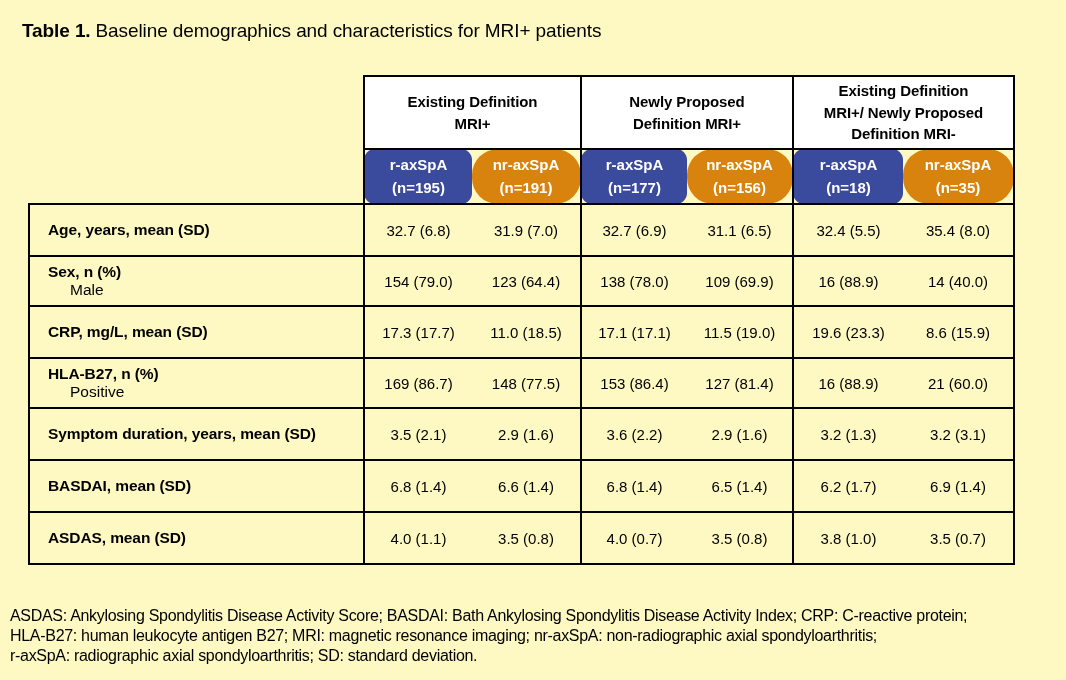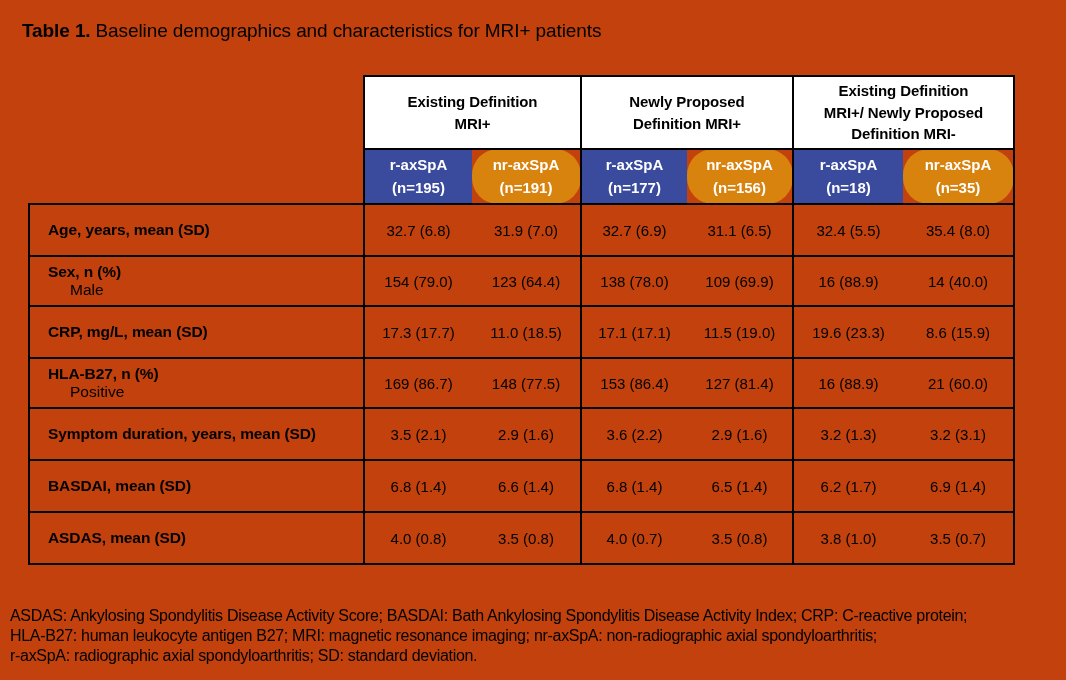--- a/index.html
+++ b/index.html
@@ -1,20 +1,20 @@
 <!DOCTYPE html>
 <html style="--blue-col: #3A4A9C; --orange-col: #D9830F;"><head>
 <meta charset="utf-8">
 <style>
   html, body { margin: 0; padding: 0; background: #ffffff; }
   .page {
     position: relative;
     width: 1066px;
     height: 680px;
-    background: #c2410c;
+    background: #fef9c3;
     font-family: "Liberation Sans", "DejaVu Sans", sans-serif;
     color: #000000;
     overflow: hidden;
   }
   .title {
     position: absolute;
     left: 22px;
     top: 20px;
     font-size: 19px;
     letter-spacing: -0.1px;
@@ -53,21 +53,21 @@
     color: #ffffff;
     font-weight: bold;
     font-size: 15px;
     line-height: 1.5;
     text-align: center;
     vertical-align: middle;
     white-space: pre-line;
     border-top: 2px solid #000;
     border-bottom: 2px solid #000;
   }
-  .blue   { background: var(--blue-col, #3A4A9C); }
+  .blue   { background: var(--blue-col, #3A4A9C); border-radius: 11px; }
   .orange { background: var(--orange-col, #D9830F); }
 
   
   .gstart { border-left: 2px solid #000; border-right: none; }
   .gend   { border-right: 2px solid #000; border-left: none; border-radius: 26px; }
 
   tbody tr { height: 52px; }
   tbody tr.two-line { height: 50px; }
 
   td.label-cell {
@@ -228,21 +228,21 @@
     <td class="value-cell gstart">6.8 (1.4)</td>
     <td class="value-cell gend">6.5 (1.4)</td>
     <td class="value-cell gstart">6.2 (1.7)</td>
     <td class="value-cell gend">6.9 (1.4)</td>
   </tr>
         <tr>
     <td class="label-cell">
       <div class="row-label">ASDAS, mean (SD)</div>
 
     </td>
-    <td class="value-cell gstart">4.0 (0.8)</td>
+    <td class="value-cell gstart">4.0 (1.1)</td>
     <td class="value-cell gend">3.5 (0.8)</td>
     <td class="value-cell gstart">4.0 (0.7)</td>
     <td class="value-cell gend">3.5 (0.8)</td>
     <td class="value-cell gstart">3.8 (1.0)</td>
     <td class="value-cell gend">3.5 (0.7)</td>
   </tr>
       </tbody>
   </table>
 
   <div class="footnote">

